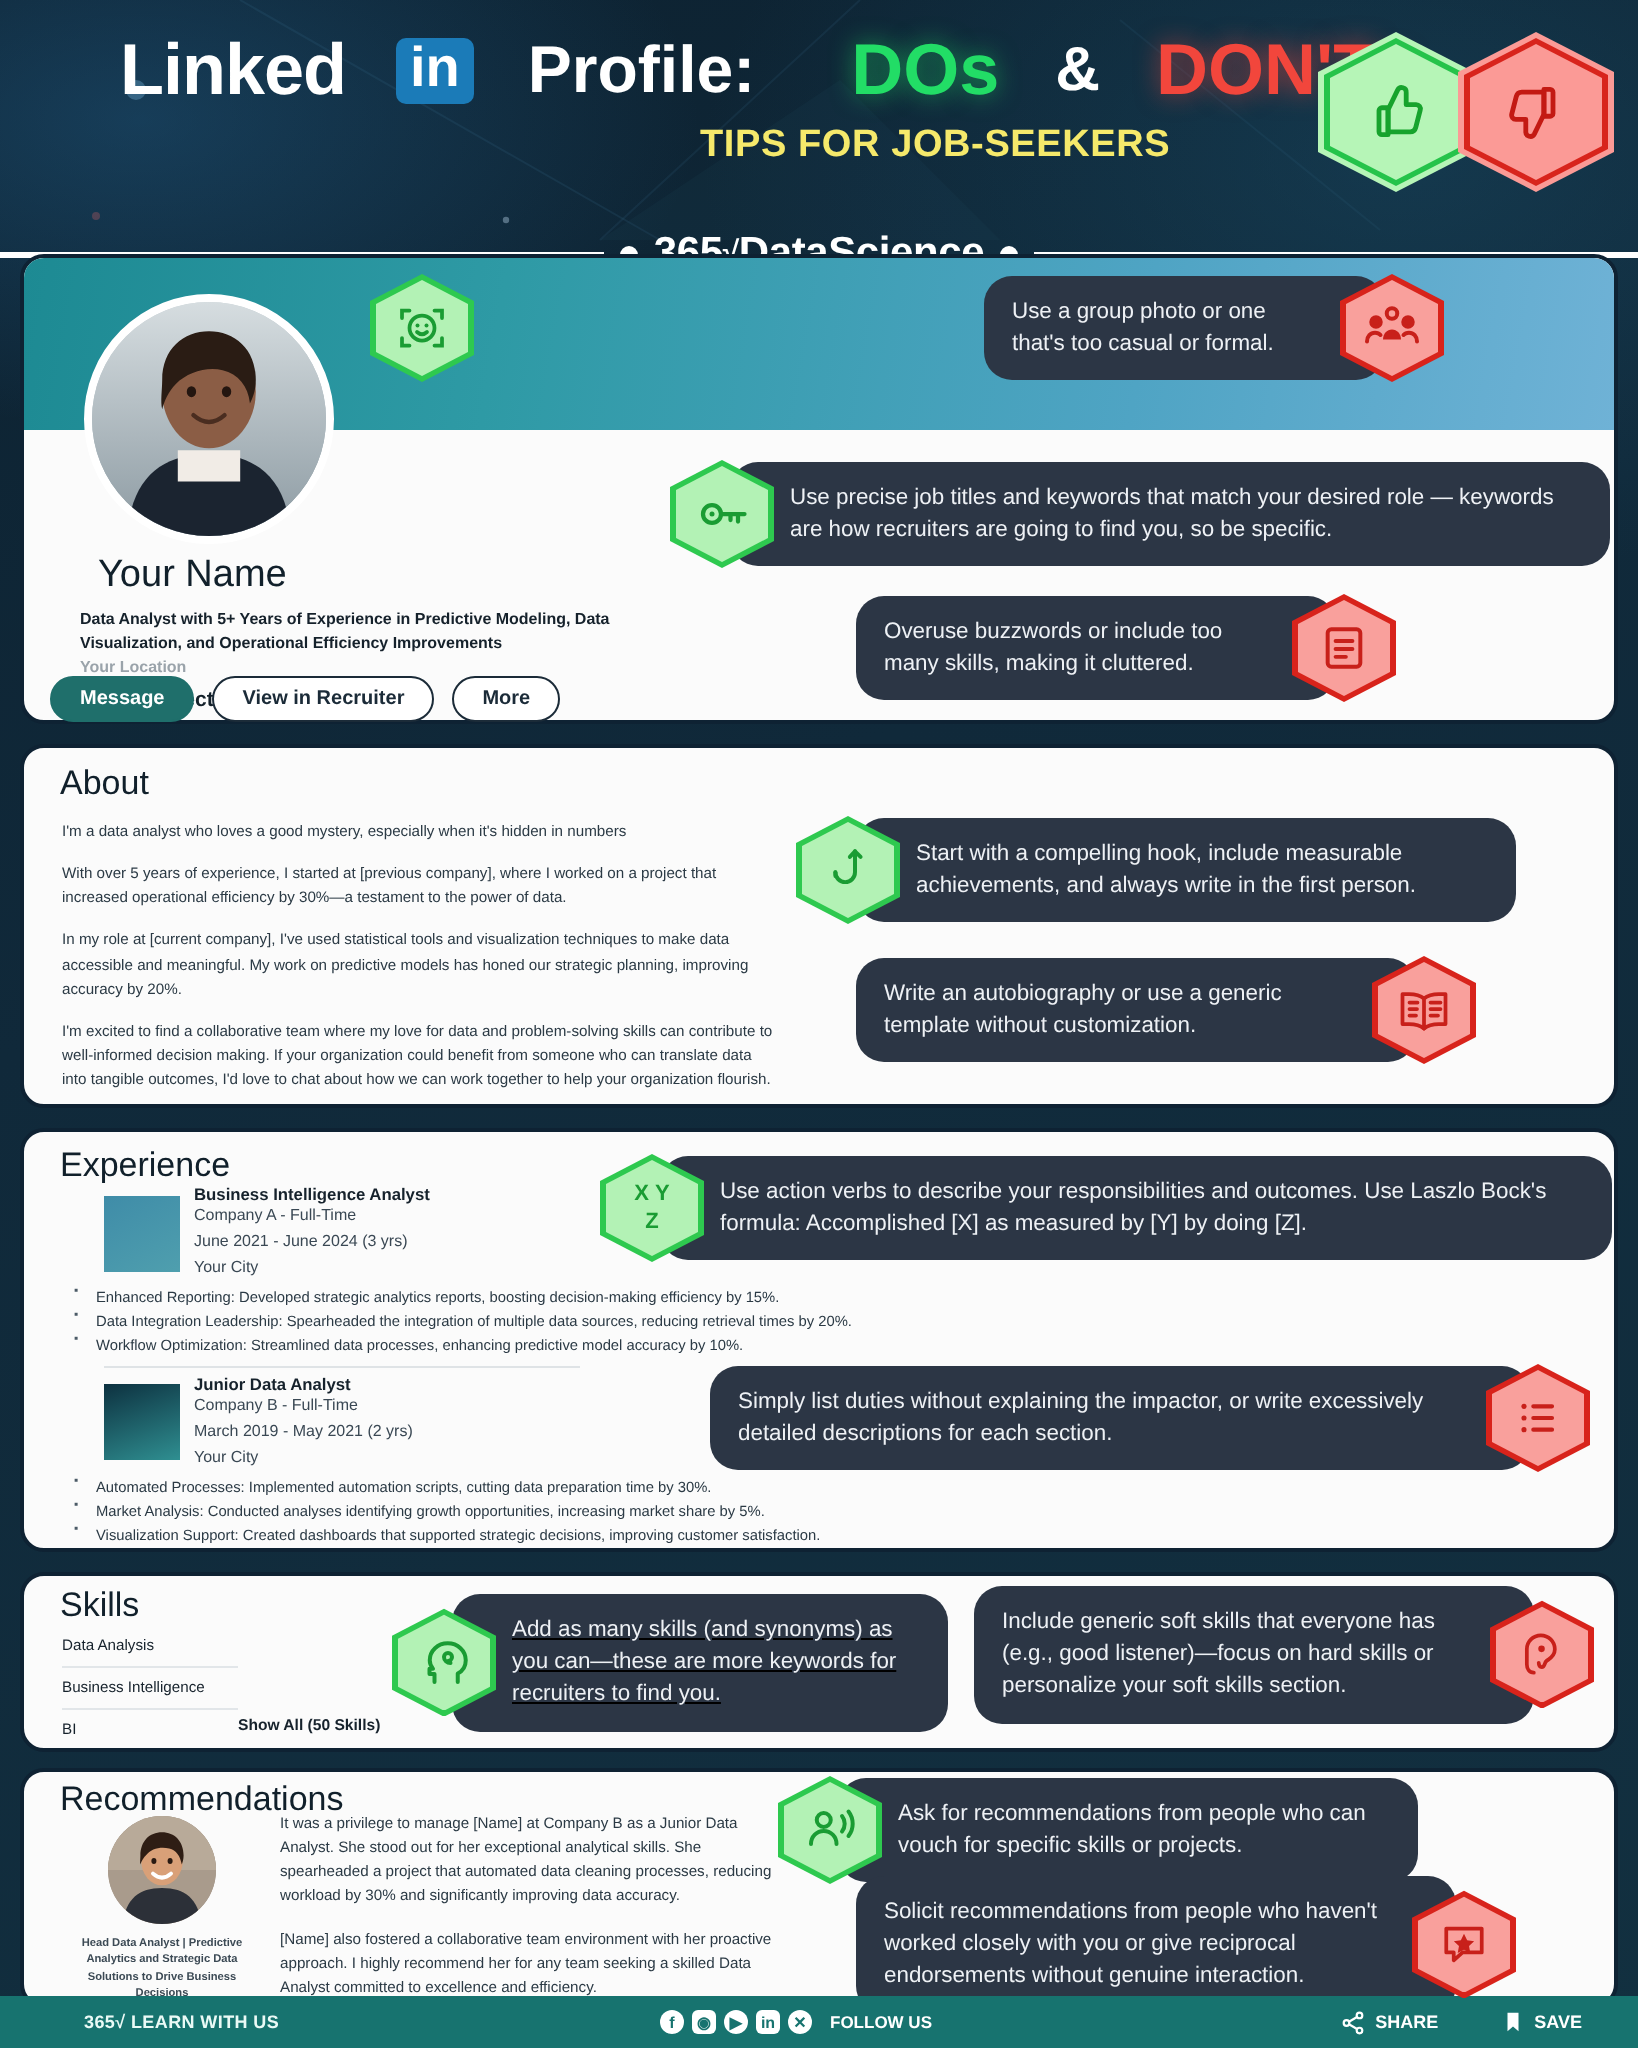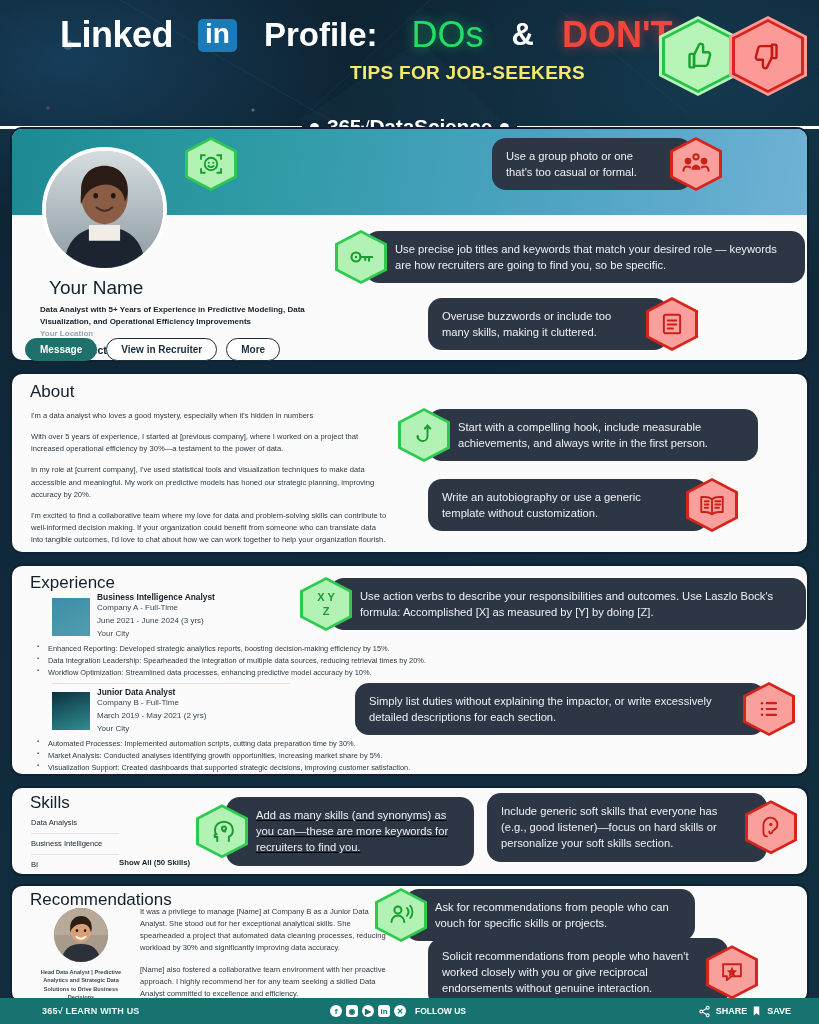--- a/index.html
+++ b/index.html
@@ -31,21 +31,21 @@
   .t-linked {
     font-size: 36px; font-weight: 700; color: #ffffff; letter-spacing: -0.5px;
   }
   .t-in {
     background: #1b7bb8; color: #fff; font-size: 28px; font-weight: 700;
     border-radius: 5px; padding: 1px 7px 4px 7px; line-height: 1; margin: 0 3px;
     display: inline-block;
   }
   .t-profile { font-size: 33px; font-weight: 600; color: #ffffff; margin-left: 2px; }
   .t-dos {
-    font-size: 36px; font-weight: 400; color: #22dd66; margin-left: 12px;
+    font-size: 36px; font-weight: 700; color: #22dd66; margin-left: 26px;
     text-shadow: 0 0 12px rgba(34,221,102,.6);
   }
   .t-amp { font-size: 31px; font-weight: 700; color: #ffffff; margin: 0 6px; }
   .t-donts {
     font-size: 36px; font-weight: 800; color: #f2463c;
     text-shadow: 0 0 12px rgba(242,70,60,.6);
   }
   .subtitle {
     position: absolute; left: 350px; top: 62px;
     font-size: 19px; font-weight: 800; color: #f5e96b; letter-spacing: .3px;
@@ -183,21 +183,21 @@
     display: flex; align-items: center;
   }
   .f-left { position: absolute; left: 42px; color: #eafaf6; font-size: 9px; font-weight: 700; letter-spacing: .2px; }
   .f-center { position: absolute; left: 330px; display: flex; align-items: center; gap: 4px; }
   .sicon {
     width: 12px; height: 12px; border-radius: 50%; background: #fff; color: #17736f;
     font-size: 8px; font-weight: 700; display: flex; align-items: center; justify-content: center;
   }
   .sicon.sq { border-radius: 3px; }
   .f-follow { color: #fff; font-size: 8.5px; font-weight: 700; margin-left: 5px; }
-  .f-right { position: absolute; right: 28px; display: flex; align-items: center; gap: 4px; }
+  .f-right { position: absolute; right: 28px; display: flex; align-items: center; gap: 32px; }
   .f-act { display: flex; align-items: center; gap: 5px; color: #fff; font-size: 9px; font-weight: 700; }
 </style>
 </head>
 <body>
 
 <div class="page">
 
   <svg class="bg-deco" width="819" height="1024">
     <line x1="120" y1="0" x2="330" y2="120" stroke="#3a6f8f" stroke-width="1" opacity=".35"></line>
     <line x1="430" y1="0" x2="300" y2="120" stroke="#3a6f8f" stroke-width="1" opacity=".3"></line>
@@ -502,21 +502,21 @@
       </div>
       <div class="rec-caption">Head Data Analyst | Predictive Analytics and Strategic Data Solutions to Drive Business Decisions</div>
 
       <div class="rec-body">
         <p class="body-text">It was a privilege to manage [Name] at Company B as a Junior Data Analyst. She stood out for her exceptional analytical skills. She spearheaded a project that automated data cleaning processes, reducing workload by 30% and significantly improving data accuracy.</p>
         <p class="body-text" style="margin-top:9px;">[Name]  also fostered a collaborative team environment with her proactive approach. I highly recommend her for any team seeking a skilled Data Analyst committed to excellence and efficiency.</p>
       </div>
     </div>
   </div>
 
-  <div class="tip do" style="left:375px; top:888px; width:320px;">
+  <div class="tip do" style="left:389px; top:888px; width:320px;">
     <div class="hexicon g">
         <div class="hx-in">
       <svg width="30" height="30" viewBox="0 0 24 24" fill="none" stroke="#1a9c33" stroke-width="1.6" stroke-linecap="round">
         <circle cx="9.5" cy="8" r="2.8"></circle>
         <path d="M4.4 17.6c0-3 2.3-5.2 5.1-5.2s5.1 2.2 5.1 5.2"></path>
         <path d="M16.8 6.4a5 5 0 0 1 0 6.2M19.4 4.6a8 8 0 0 1 0 9.8"></path>
       </svg>
     </div>
       </div>
     <div class="tipbox">Ask for recommendations from people who can vouch for specific skills or projects.</div>

